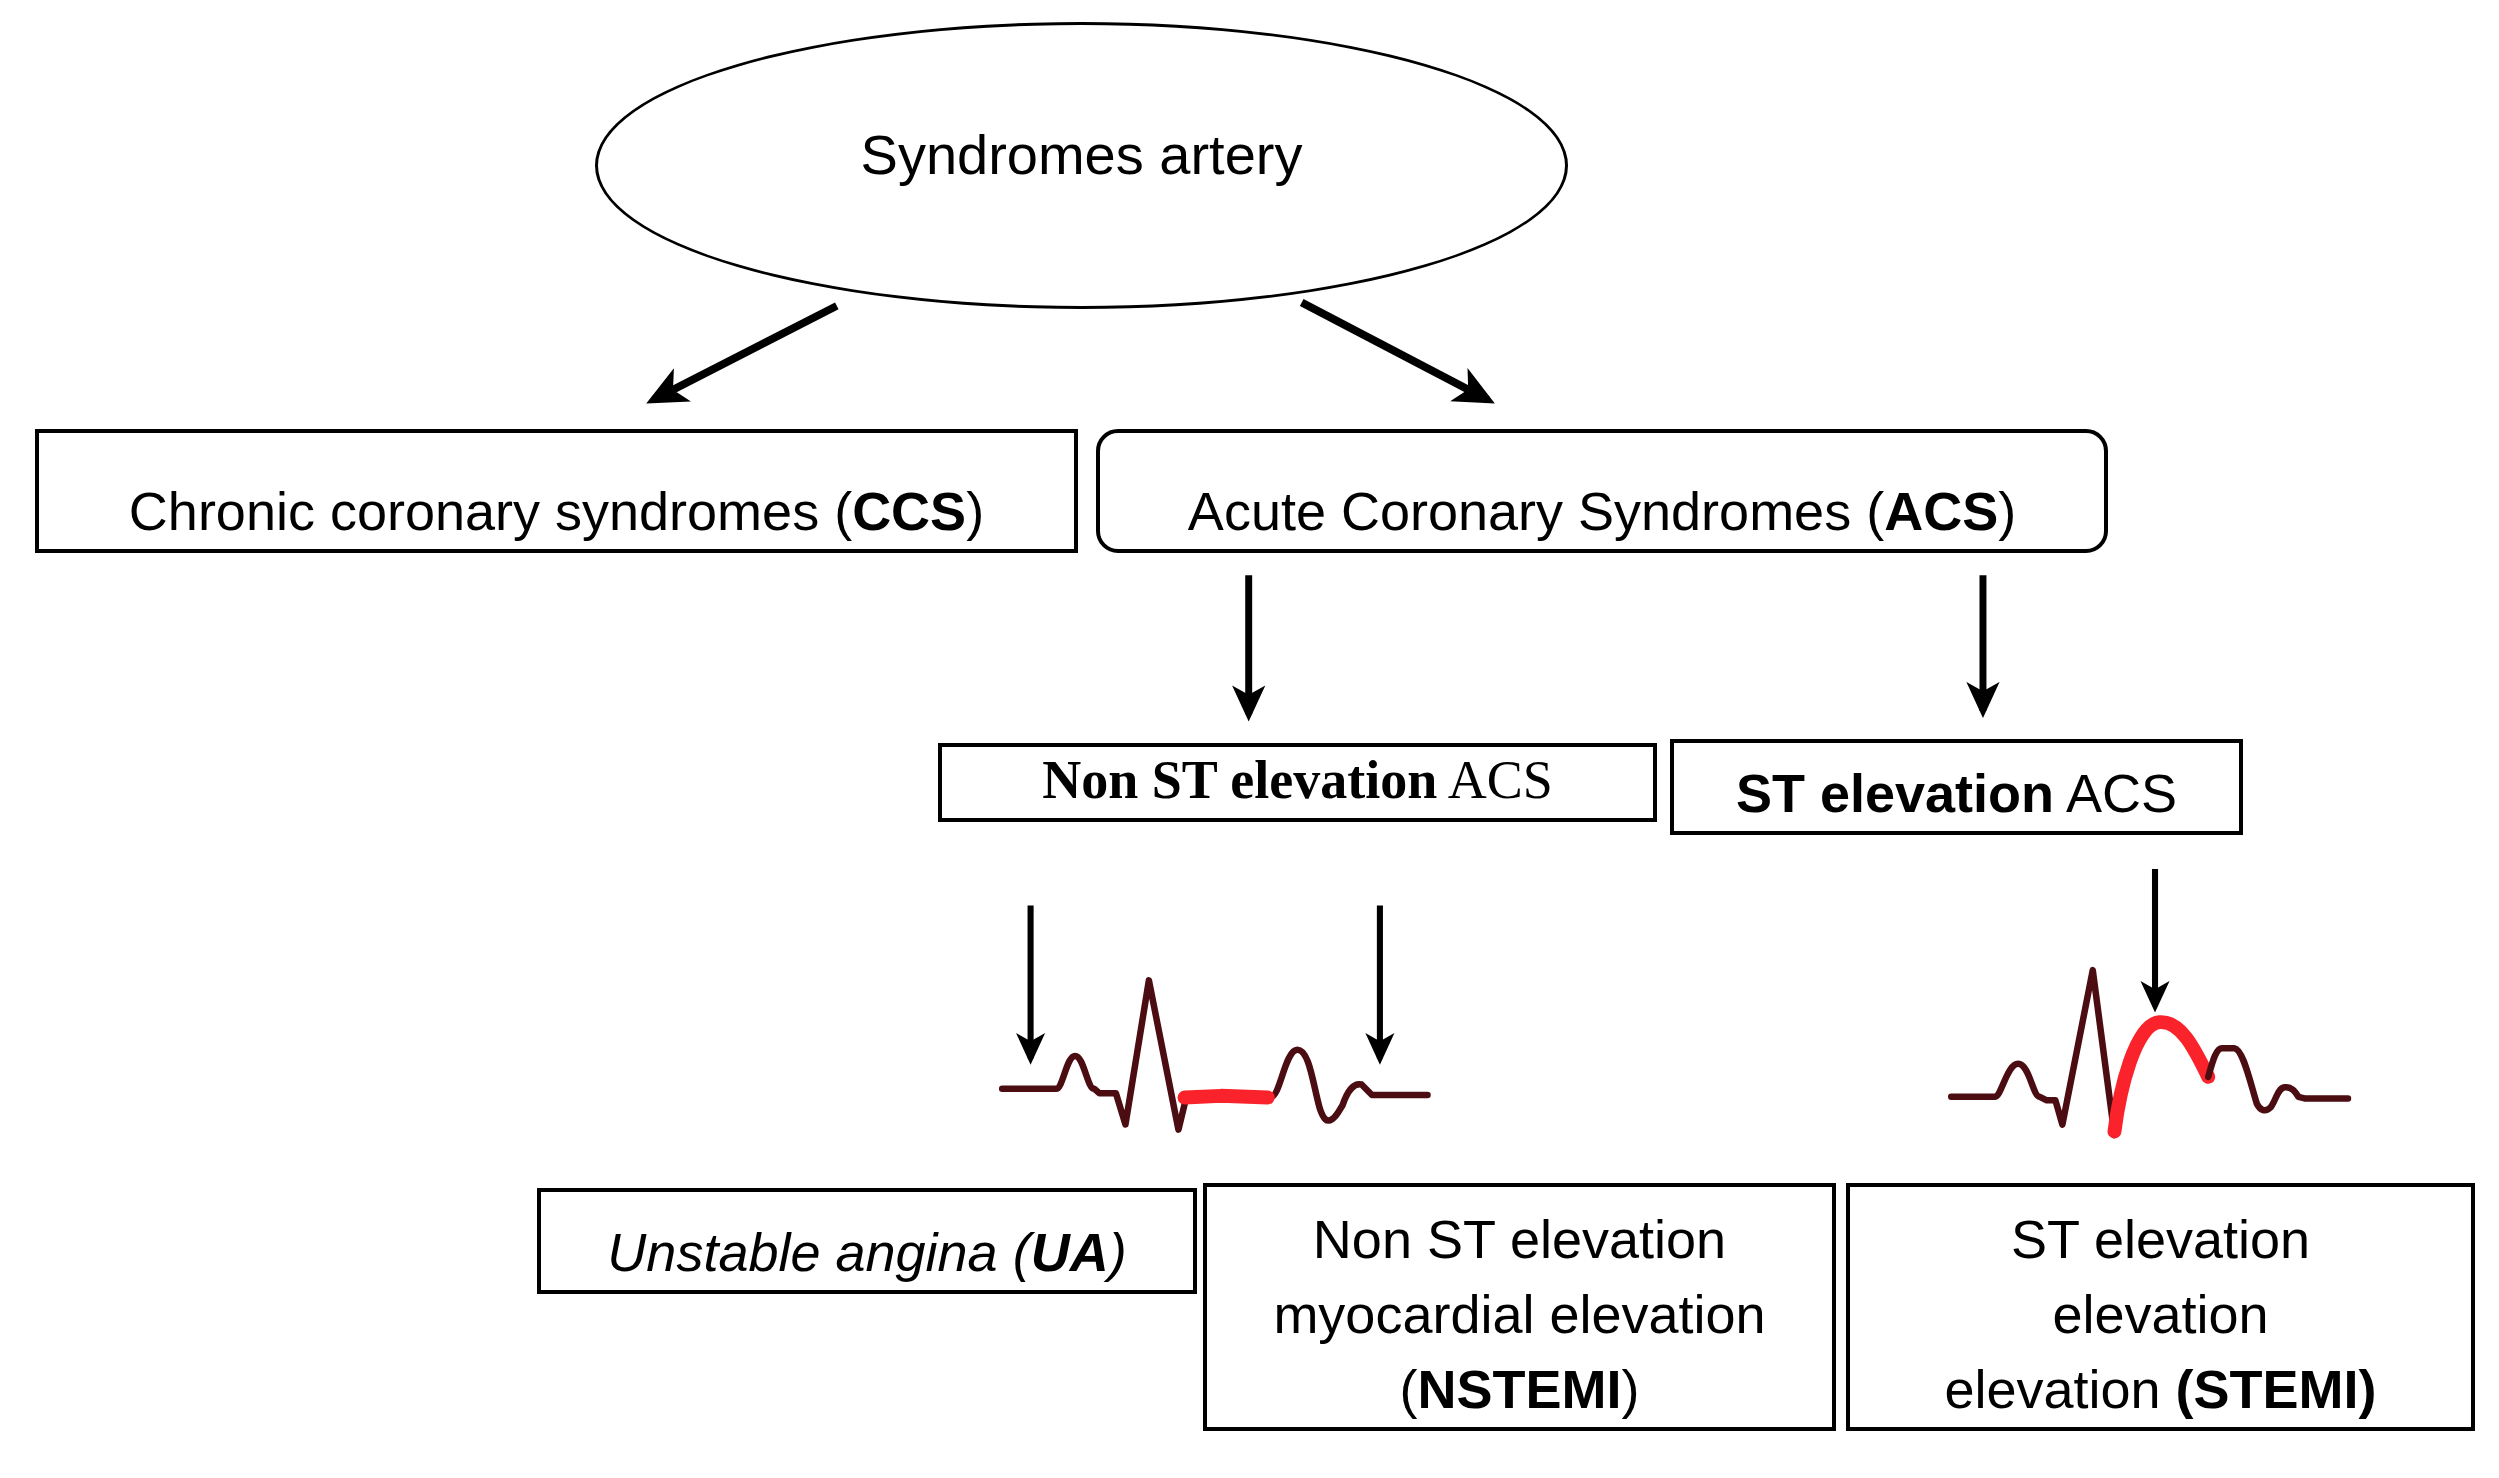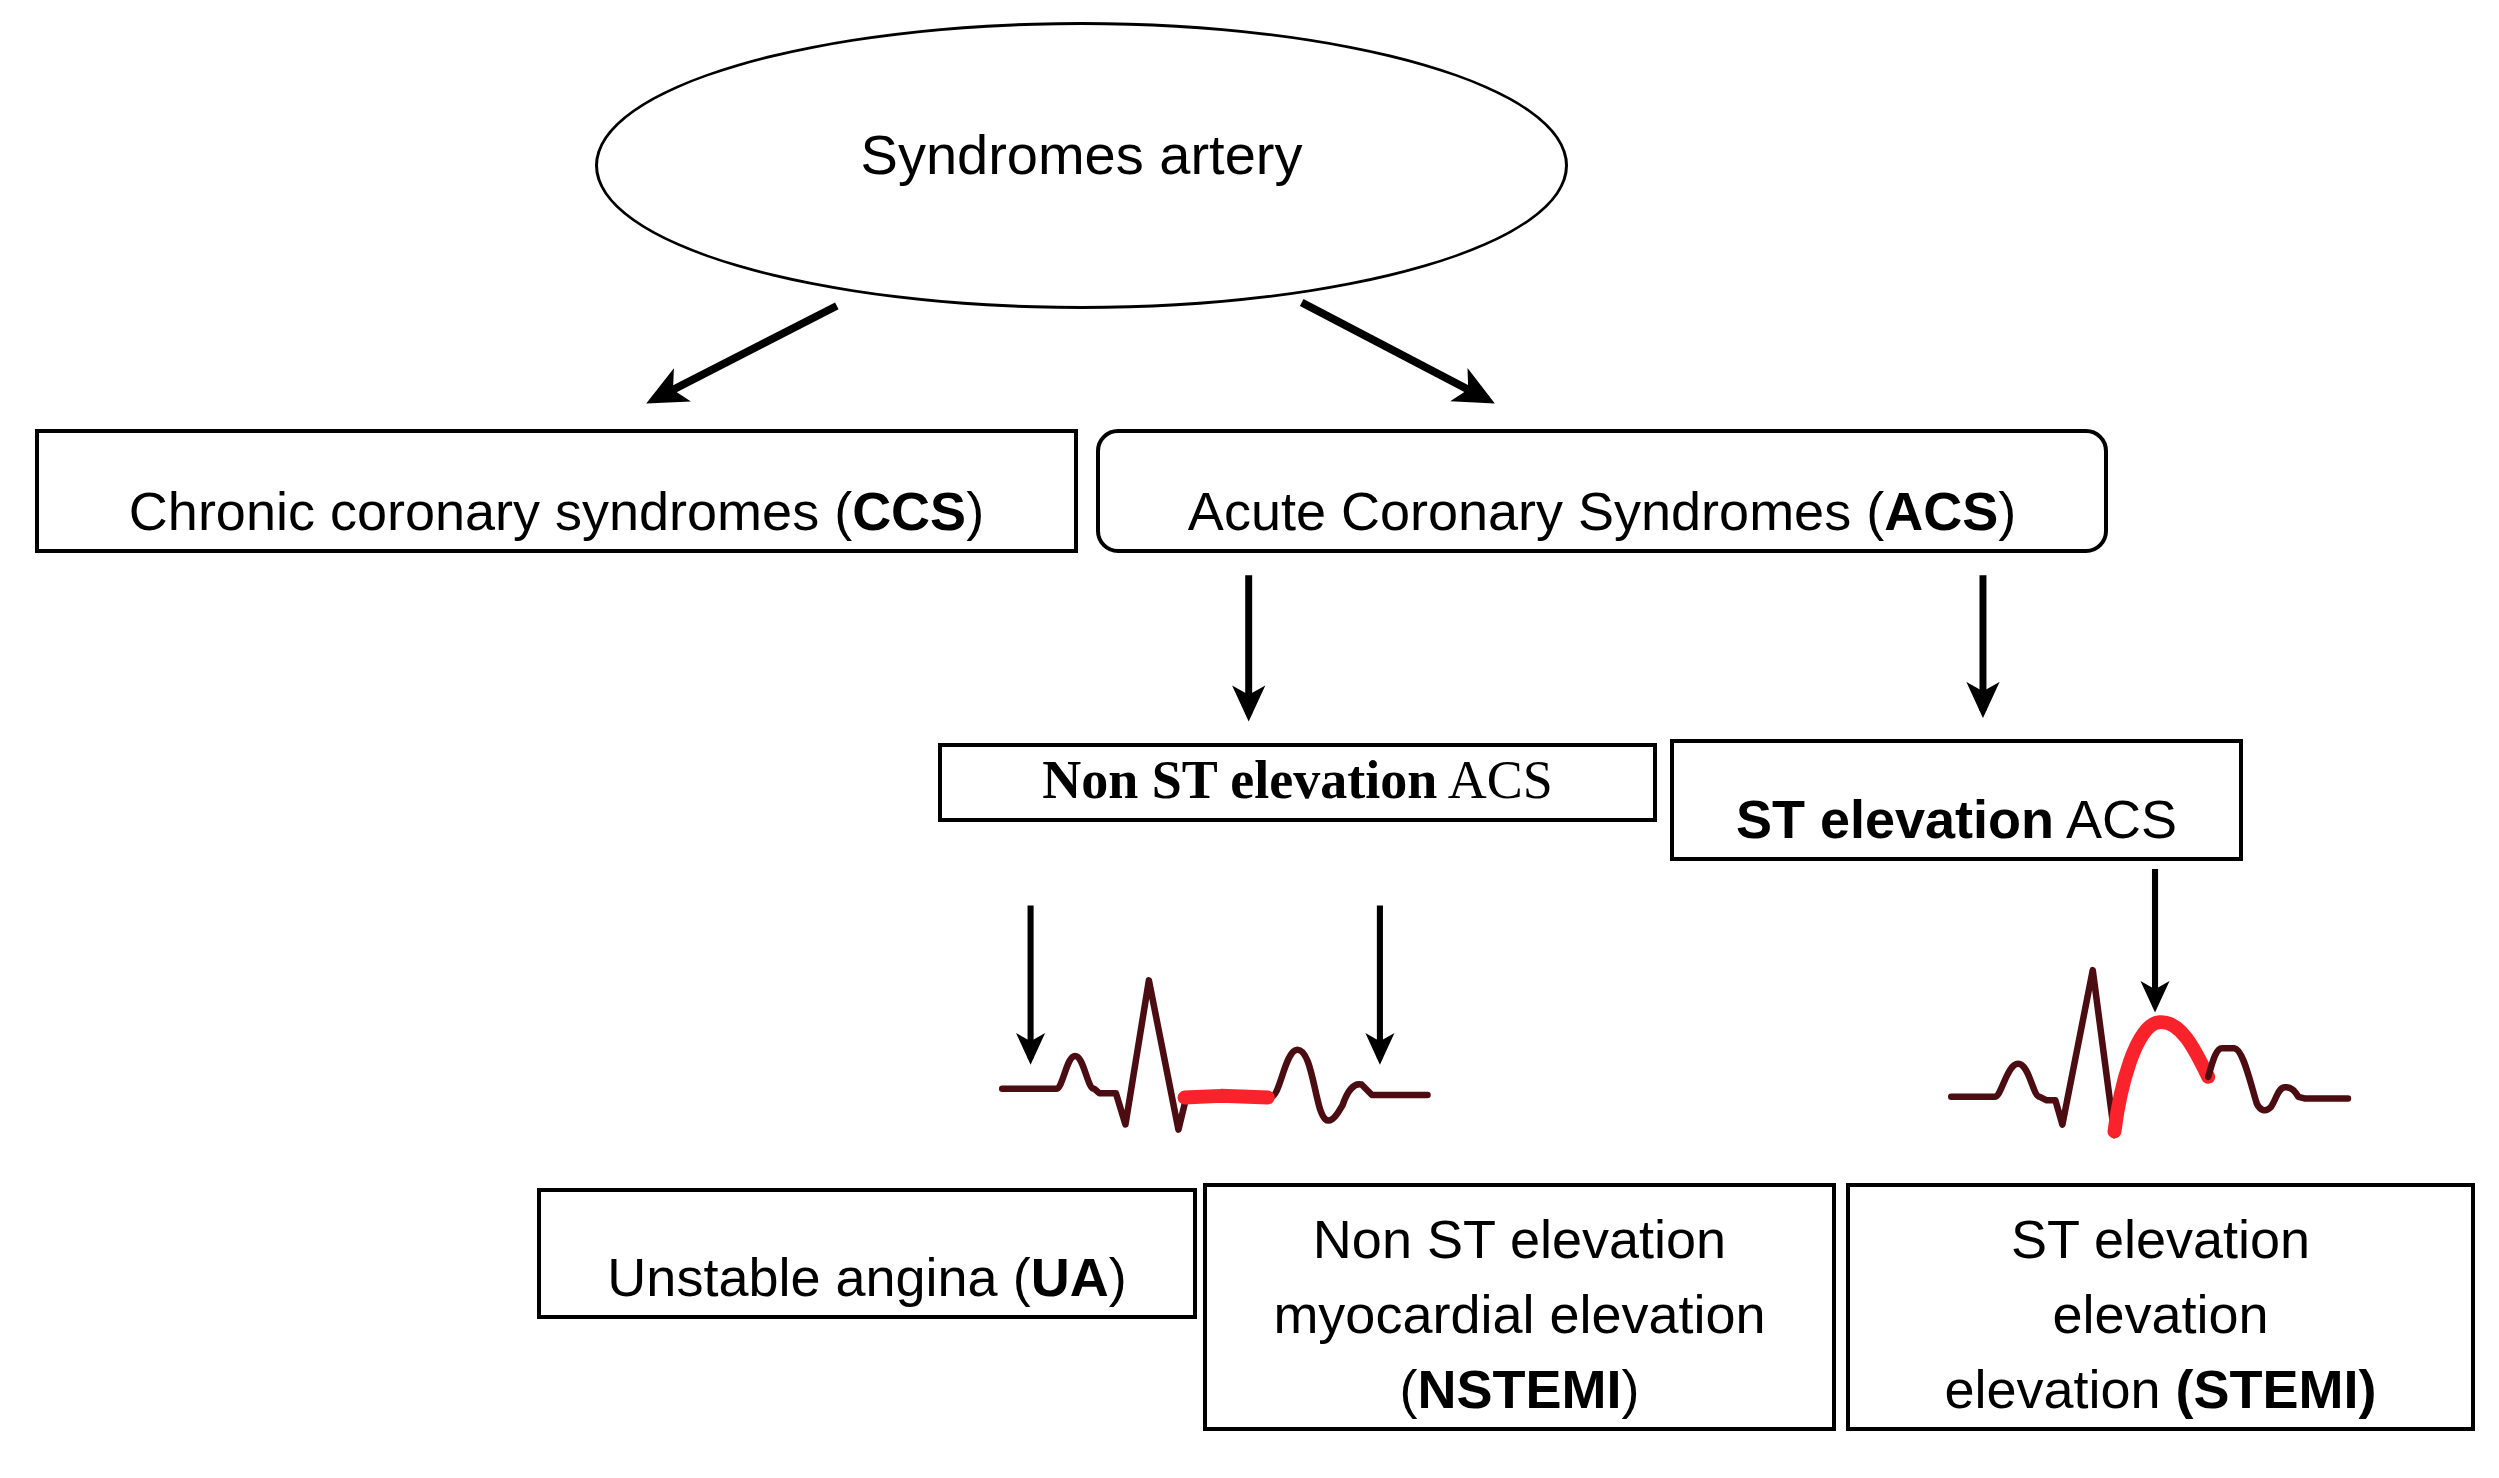--- a/index.html
+++ b/index.html
@@ -62,25 +62,25 @@
   </div>
 
   <div class="node" style="left:1096px;top:429px;width:1012px;height:124px;border-radius:22px;">
     <div><span>Acute Coronary Syndromes (</span><b>ACS</b><span>)</span></div>
   </div>
 
   <div class="node" style="left:938px;top:743px;width:719px;height:79px;font-family:Liberation Serif, serif;">
     <div><b>Non ST elevation</b><span> ACS</span></div>
   </div>
 
-  <div class="node" style="left:1670px;top:739px;width:573px;height:122px;">
+  <div class="node" style="left:1670px;top:739px;width:573px;height:96px;">
     <div><b>ST elevation</b><span> ACS</span></div>
   </div>
 
-  <div class="node" style="left:537px;top:1188px;width:660px;height:131px;">
+  <div class="node" style="left:537px;top:1188px;width:660px;height:106px;font-style:italic;">
     <div><span>Unstable angina (</span><b>UA</b><span>)</span></div>
   </div>
 
   <div class="node" style="left:1203px;top:1183px;width:633px;height:248px;">
     <div><span>Non ST elevation</span></div>
     <div><span>myocardial elevation</span></div>
     <div><span>(</span><b>NSTEMI</b><span>)</span></div>
   </div>
 
   <div class="node" style="left:1846px;top:1183px;width:629px;height:248px;">

